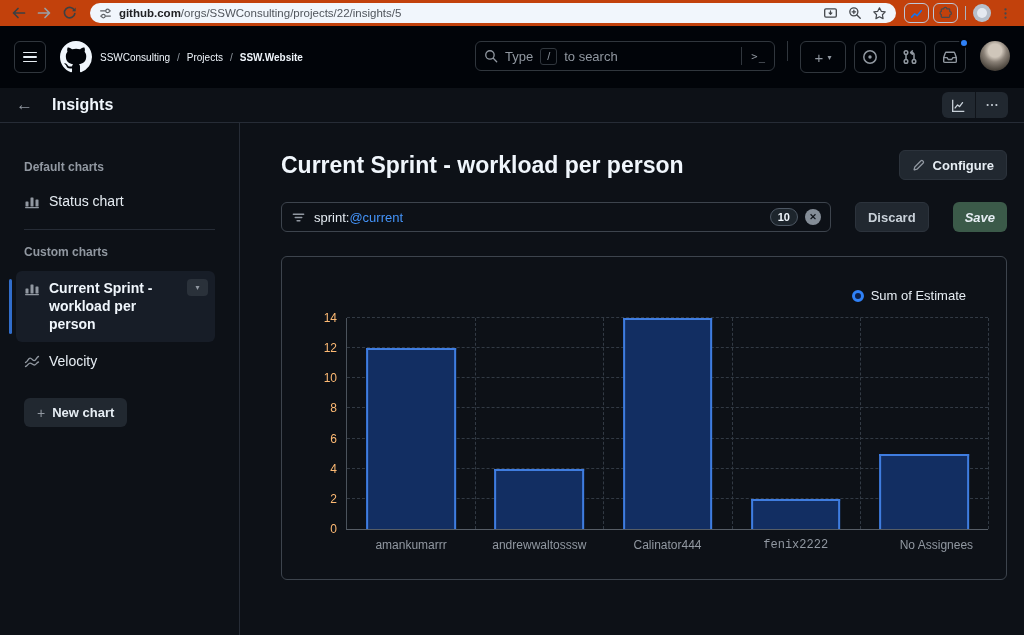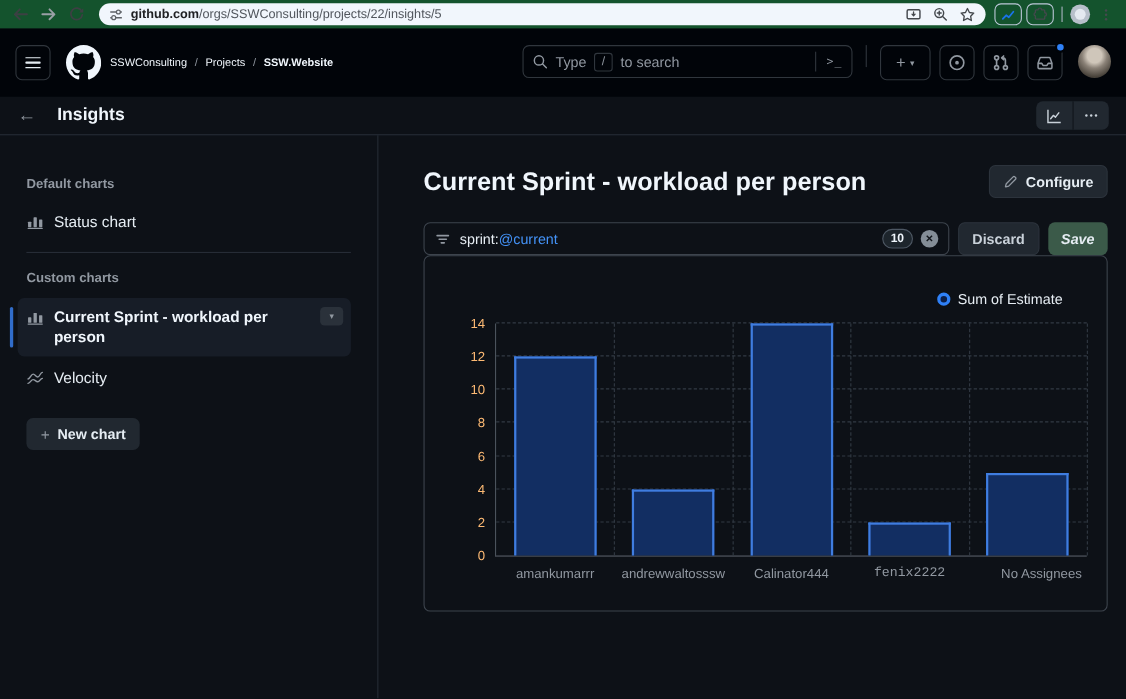--- a/index.html
+++ b/index.html
@@ -1,20 +1,20 @@
 <!DOCTYPE html>
 <html><head>
 <meta charset="utf-8">
 <style>
   * { box-sizing: border-box; margin: 0; padding: 0; }
   html,body { width:1024px; height:635px; overflow:hidden; background:#0d1117;
     font-family:"Liberation Sans", sans-serif; -webkit-font-smoothing:antialiased; }
 
   
-  .browser-bar { height:26px; background:#14532d; display:flex; align-items:center; padding:0 8px; gap:4px; }
+  .browser-bar { height:26px; background:#c2410c; display:flex; align-items:center; padding:0 8px; gap:4px; }
   .nav-glyph { width:22px; height:22px; display:flex; align-items:center; justify-content:center; }
   .url-pill { height:20px; flex:0 0 806px; background:#f1f6fc; border-radius:11px; display:flex; align-items:center; padding:0 9px; gap:7px; margin-left:6px; }
   .url-text { font-size:11.5px; color:#202124; white-space:nowrap; overflow:hidden; }
   .url-text .path { color:#50555c; }
   .pill-right { margin-left:auto; display:flex; align-items:center; gap:10px; }
   .ext-box { width:26px; height:20px; border:1px solid #bcc7d8; border-radius:6px; display:flex; align-items:center; justify-content:center; }
   .chrome-sep { width:1px; height:14px; background:#aab4c2; margin:0 3px; }
   .chrome-avatar { width:18px; height:18px; border-radius:50%; background:#b7bfca; display:flex; align-items:center; justify-content:center; }
   .chrome-avatar .inner { width:10px; height:10px; border-radius:50%; background:#e4e9f0; }
 
@@ -44,53 +44,53 @@
   
   .insights-bar { height:35px; background:#0d1117; border-bottom:1px solid #262c36; display:flex; align-items:center; padding:0 16px; }
   .back-arrow { color:#9198a1; font-size:17px; width:28px; display:flex; align-items:center; }
   .insights-title { color:#f0f6fc; font-size:16px; font-weight:700; margin-left:8px; }
   .view-switch { margin-left:auto; display:flex; background:#212830; border-radius:6px; overflow:hidden; height:26px; }
   .view-switch .seg { width:33px; display:flex; align-items:center; justify-content:center; color:#c9d1d9; }
   .view-switch .seg + .seg { border-left:1px solid #10141a; }
 
   
   .body-row { display:flex; height:512px; }
-  .sidebar { width:344px; border-right:1px solid #262c36; padding:37px 24px 0 24px; flex:none; }
+  .sidebar { width:240px; border-right:1px solid #262c36; padding:37px 24px 0 24px; flex:none; }
   .section-label { color:#9198a1; font-size:12px; font-weight:700; margin-bottom:12px; }
   .side-item { display:flex; align-items:center; gap:9px; color:#e6edf3; font-size:14px; padding:7px 0; }
   .side-divider { border:0; border-top:1px solid #262c36; margin:13px 0 15px 0; }
   .side-item-selected { position:relative; background:#171d27; border-radius:6px; padding:8px 34px 9px 8px; margin:2px 0 4px -8px; display:flex; gap:9px; align-items:flex-start; }
   .side-item-selected .lbl { color:#f0f6fc; font-size:14px; font-weight:700; line-height:18px; }
   .side-item-selected::before { content:""; position:absolute; left:-7px; top:8px; bottom:8px; width:3px; border-radius:2px; background:#316dca; }
   .sel-caret { position:absolute; top:8px; right:7px; width:21px; height:17px; border-radius:4px; background:#2a313a; color:#9198a1;
     font-size:8px; display:flex; align-items:center; justify-content:center; }
   .new-chart-btn { margin-top:22px; display:inline-flex; align-items:center; gap:7px; height:29px; padding:0 13px; background:#212830; border-radius:6px; }
   .new-chart-btn .plus { color:#9198a1; font-size:14px; }
   .new-chart-btn .lbl { color:#e6edf3; font-size:13px; font-weight:600; }
 
   
   .main { flex:1; padding:26px 17px 0 41px; }
   .title-row { display:flex; align-items:center; justify-content:space-between; height:32px; }
   .page-title { color:#f0f6fc; font-size:23px; font-weight:600; }
   .btn { display:inline-flex; align-items:center; gap:7px; height:30px; padding:0 12px; background:#212830; border:1px solid #2c333c; border-radius:6px;
     color:#e6edf3; font-size:13px; font-weight:600; }
-  .filter-row { display:flex; gap:8px; margin-top:21px; }
+  .filter-row { display:flex; gap:24px; margin-top:21px; }
   .filter-input { flex:1; height:30px; border:1px solid #3d444d; border-radius:6px; background:#0d1117; display:flex; align-items:center; padding:0 9px; gap:8px; font-size:13px; }
   .filter-q { color:#e6edf3; }
   .filter-q .qval { color:#4493f8; }
   .filter-right { margin-left:auto; display:flex; align-items:center; gap:7px; }
   .count-badge { min-width:26px; height:18px; padding:0 7px; background:#1d252c; border:1px solid #4d5763; border-radius:9px;
     color:#f0f6fc; font-size:11px; font-weight:700; display:flex; align-items:center; justify-content:center; }
   .clear-circle { width:16px; height:16px; border-radius:50%; background:#848d97; color:#10141a; font-size:9px; font-weight:700;
     display:flex; align-items:center; justify-content:center; }
   .save-btn { border:none;font-style:italic; }
   .discard-btn { color:#c9d1d9; }
 
   
-  .chart-panel { position:relative; height:324px; border:1px solid #3d444d; border-radius:6px; }
+  .chart-panel { position:relative; margin-top:24px; height:324px; border:1px solid #3d444d; border-radius:6px; }
   .legend { position:absolute; top:31px; right:40px; display:flex; align-items:center; gap:7px; }
   .legend-marker { width:12px; height:12px; border-radius:50%; border:3px solid #2f81f7; background:#0b1f49; }
   .legend-label { color:#e6edf3; font-size:13px; }
   .plot-wrap { position:absolute; left:64px; right:18px; top:61px; bottom:49px; }
   .plot { position:relative; width:100%; height:100%; border-left:1px solid #4b535c; border-bottom:1px solid #565d66; }
   .hgrid { position:absolute; left:0; right:0; border-top:1px dashed #323a44; }
   .vgrid { position:absolute; top:0; bottom:0; border-left:1px dashed #323a44; }
   .bar { position:absolute; bottom:0; width:14%; transform:translateX(-50%); border-style:solid; border-width:2px; border-bottom:none; }
   .y-labels { position:absolute; left:-48px; top:0; bottom:0; width:38px; }
   .ytick { position:absolute; right:0; font-size:12px; color:#fdba74; line-height:14px; }

